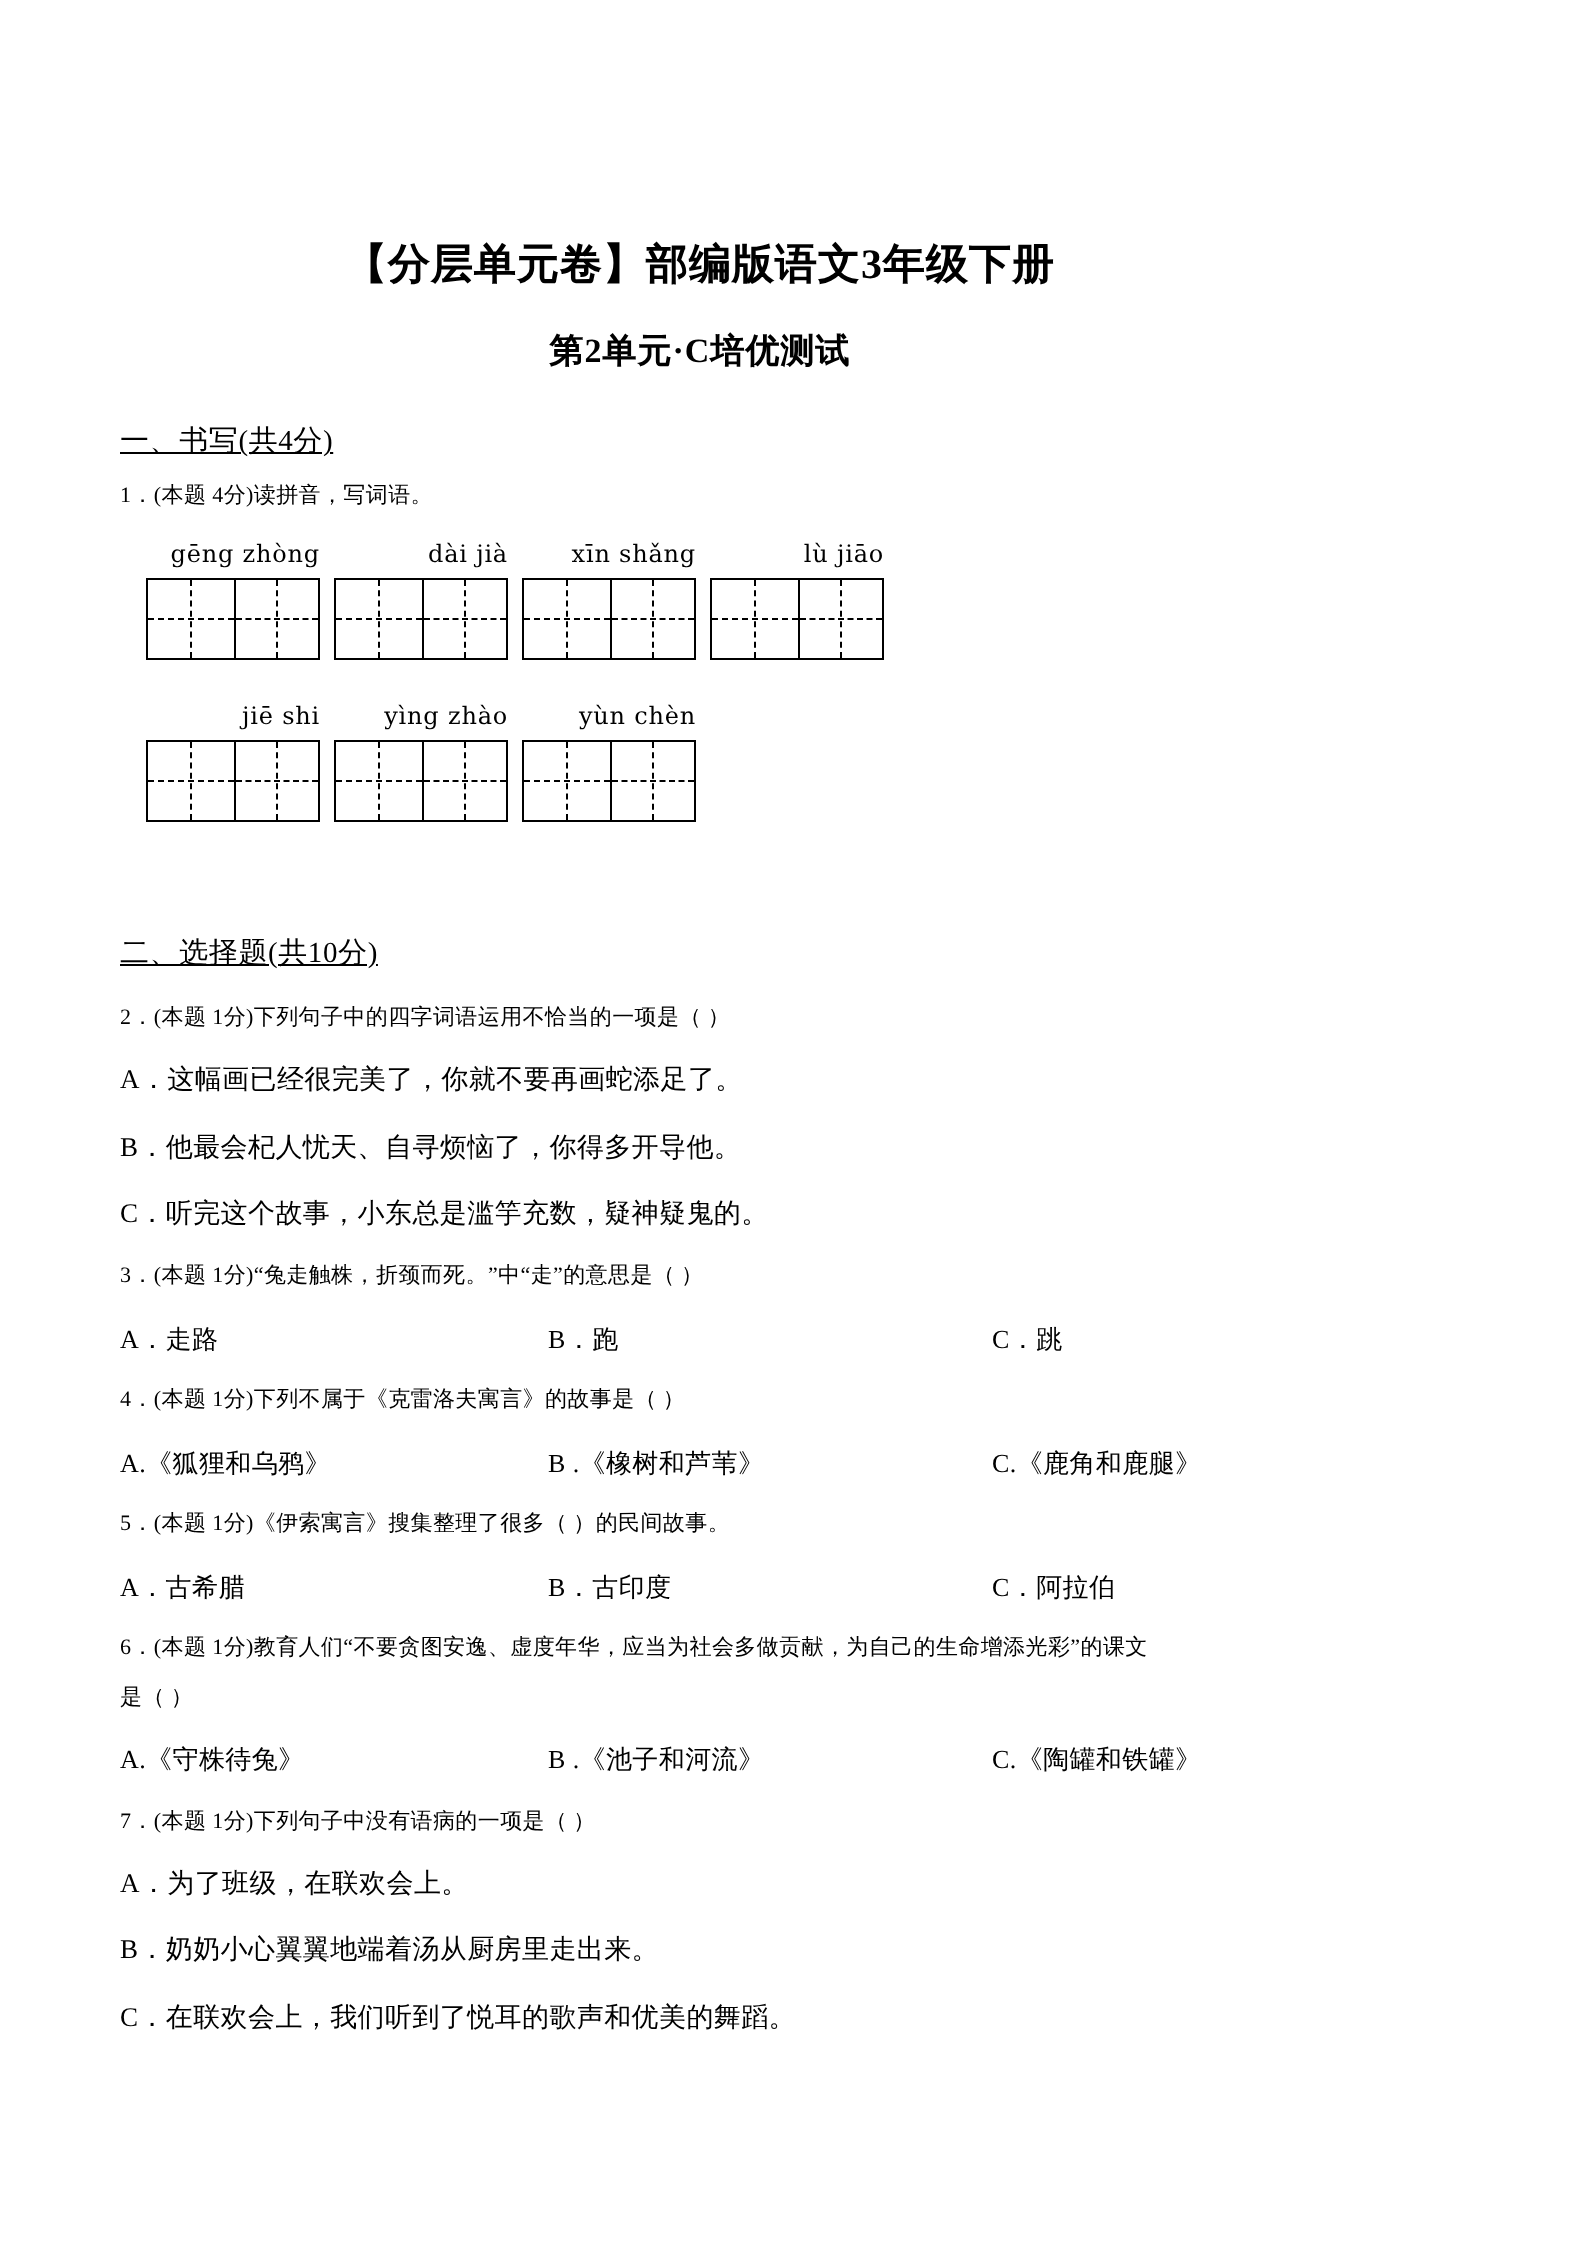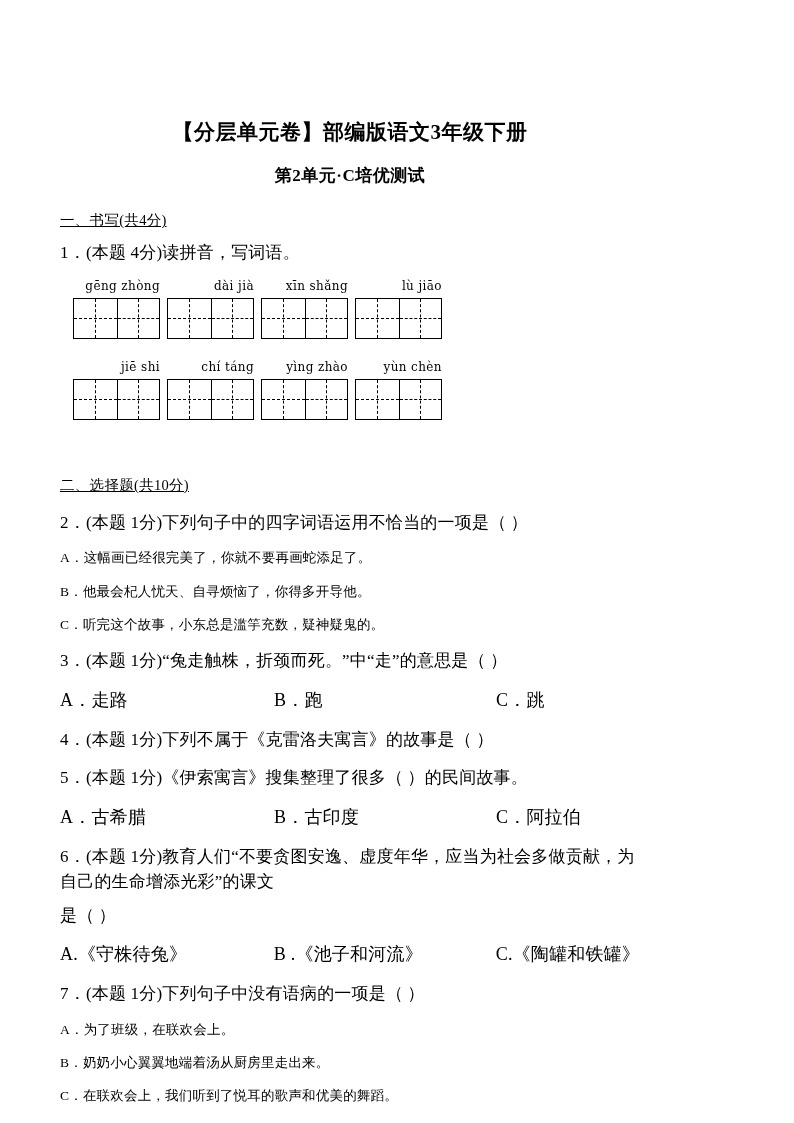--- a/index.html
+++ b/index.html
@@ -46,30 +46,30 @@
     font-weight: normal;
     text-decoration: underline;
     margin: 0;
     padding-top: 24px;
     padding-bottom: 2px;
     letter-spacing: 0.3px;
   }
 
   
   .question {
-    font-size: 17px;
+    font-size: 11px;
     line-height: 1.5;
     margin: 0;
     padding-top: 13px;
     letter-spacing: 0.2px;
   }
   .question.tight { padding-top: 8px; }
 
   .opt-row {
-    font-size: 18px;
+    font-size: 13px;
     line-height: 1.5;
     margin: 0;
     padding-top: 13px;
     display: flex;
     letter-spacing: 0.2px;
   }
   .opt-row .opt {
     white-space: nowrap;
   }
   .opt-row.three .opt:nth-child(1) { width: 214px; }
@@ -191,27 +191,20 @@
 
     <div class="grid-row">
       <div class="grid-group">
         <div class="pinyin-label">jiē shi</div>
         <div class="tzg">
             <div class="cell"></div>
             <div class="cell"></div>
           </div>
       </div>
       <div class="grid-group">
-        <div class="pinyin-label">chí táng</div>
-        <div class="tzg">
-            <div class="cell"></div>
-            <div class="cell"></div>
-          </div>
-      </div>
-      <div class="grid-group">
         <div class="pinyin-label">yìng zhào</div>
         <div class="tzg">
             <div class="cell"></div>
             <div class="cell"></div>
           </div>
       </div>
       <div class="grid-group">
         <div class="pinyin-label">yùn chèn</div>
         <div class="tzg">
             <div class="cell"></div>
@@ -232,20 +225,25 @@
   <div class="opt-block">C．听完这个故事，小东总是滥竽充数，疑神疑鬼的。</div>
 
   <div class="question">3．(本题 1分)“兔走触株，折颈而死。”中“走”的意思是（        ）</div>
   <div class="opt-row three">
     <span class="opt">A．走路</span>
     <span class="opt">B．跑</span>
     <span class="opt">C．跳</span>
   </div>
 
   <div class="question">4．(本题 1分)下列不属于《克雷洛夫寓言》的故事是（        ）</div>
+  <div class="opt-row three">
+    <span class="opt">A.《狐狸和乌鸦》</span>
+    <span class="opt">B .《橡树和芦苇》</span>
+    <span class="opt">C.《鹿角和鹿腿》</span>
+  </div>
 
   <div class="question">5．(本题 1分)《伊索寓言》搜集整理了很多（        ）的民间故事。</div>
   <div class="opt-row three">
     <span class="opt">A．古希腊</span>
     <span class="opt">B．古印度</span>
     <span class="opt">C．阿拉伯</span>
   </div>
 
   <div class="question">6．(本题 1分)教育人们“不要贪图安逸、虚度年华，应当为社会多做贡献，为自己的生命增添光彩”的课文</div>
   <div class="question tight">是（      ）</div>

